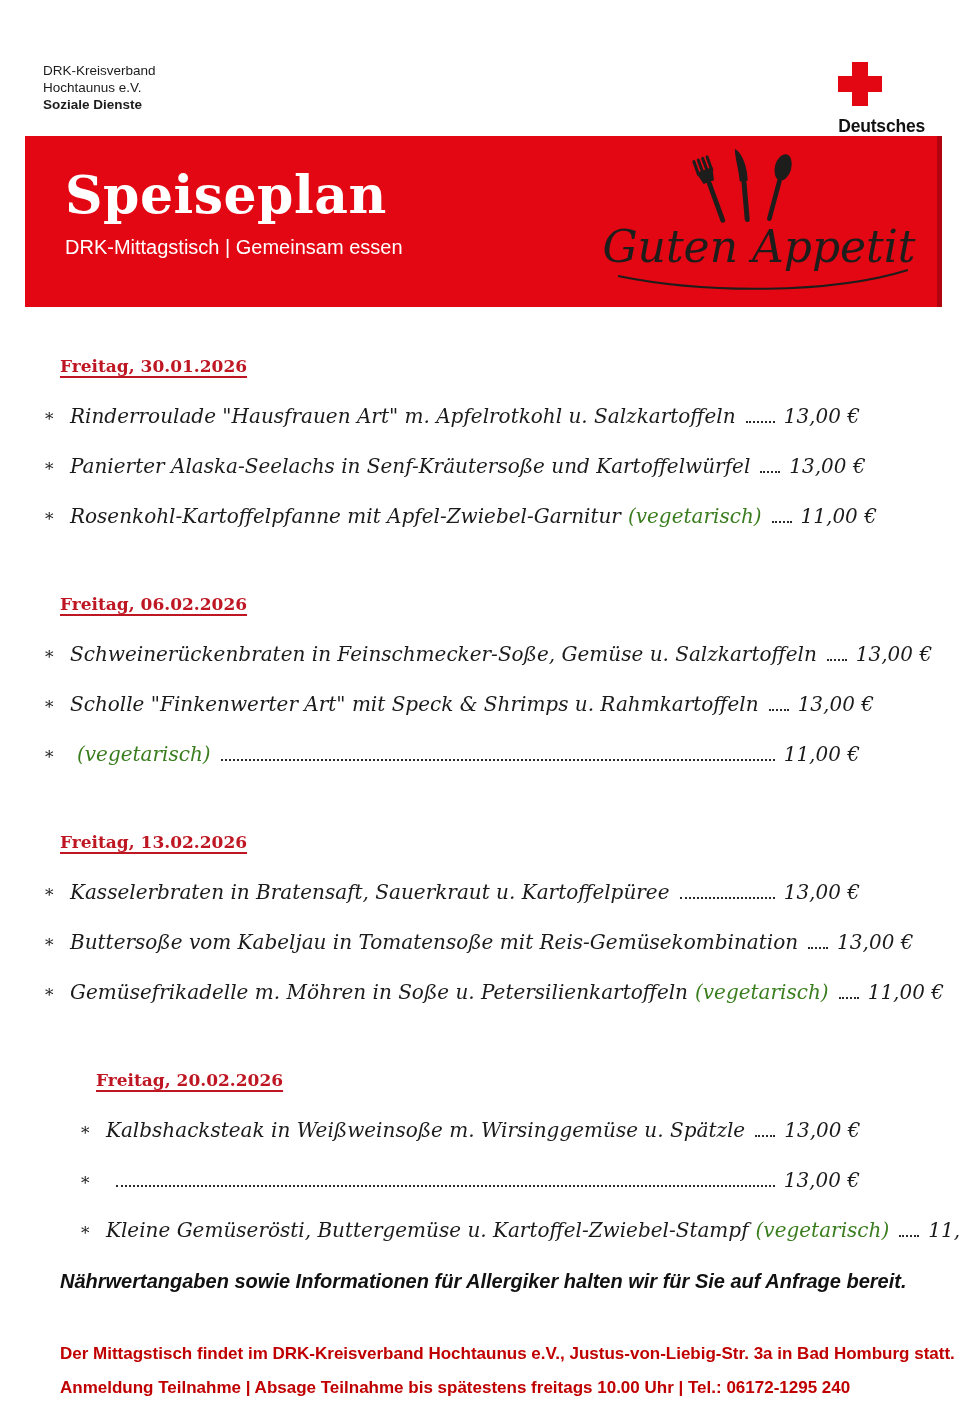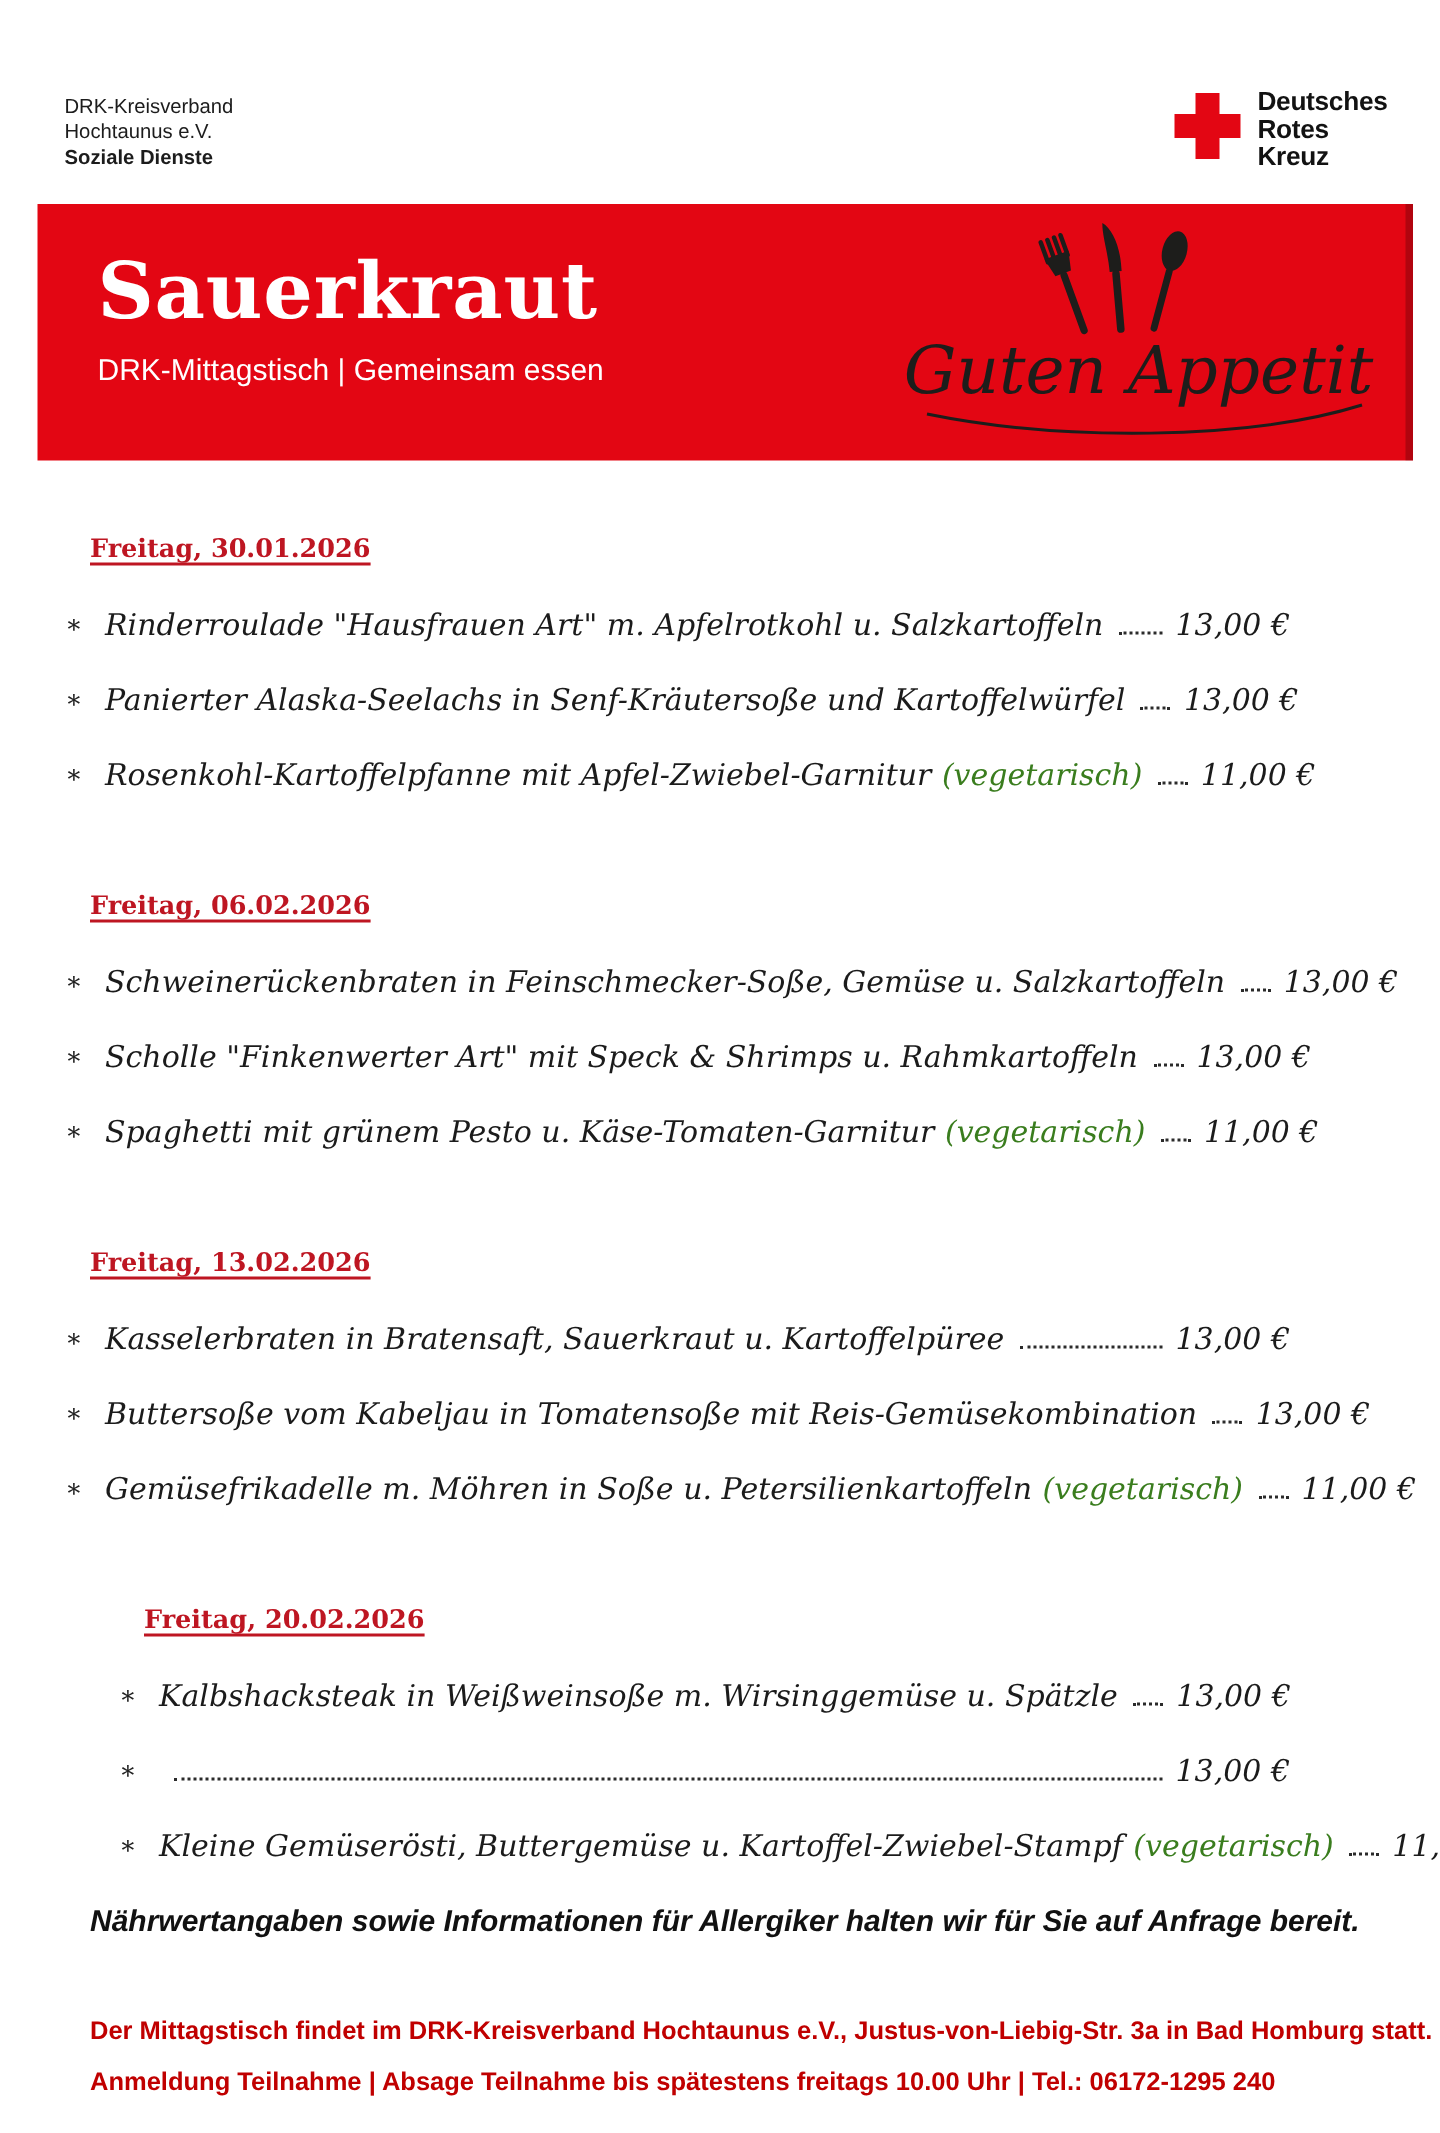--- a/index.html
+++ b/index.html
@@ -13,21 +13,21 @@
   }
 
   
   .letterhead {
     display: flex; justify-content: space-between; align-items: flex-start;
     padding: 62px 35px 0 43px;
     height: 136px;
   }
   .org-block { font-size: 13.5px; line-height: 17px; color: #1c1c1c; }
   .org-block .bold { font-weight: bold; }
-  .drk-logo { display: flex; align-items: flex-start; gap: 11px; margin-top: -4px; }
+  .drk-logo { display: flex; align-items: flex-start; gap: 11px; margin-top: -4px; flex-direction: column; }
   .cross { position: relative; width: 44px; height: 44px; margin-top: 4px; }
   .cross .v { position: absolute; left: 14px; top: 0; width: 16px; height: 44px; background: var(--accent); }
   .cross .h { position: absolute; left: 0; top: 14px; width: 44px; height: 16px; background: var(--accent); }
   .logo-text { font-weight: bold; font-size: 17.5px; line-height: 18.5px; letter-spacing: -0.2px; color: #121212; }
 
   
   .banner {
     position: relative;
     margin-left: 25px;
     width: 917px; height: 171px;
@@ -116,21 +116,21 @@
     </div>
     <div class="logo-text">
       <div>Deutsches</div>
       <div>Rotes</div>
       <div>Kreuz</div>
     </div>
   </div>
 </div>
 
 <div class="banner">
-  <div class="banner-title">Sauerkraut</div>
+  <div class="banner-title">Speiseplan</div>
   <div class="banner-subtitle">DRK-Mittagstisch | Gemeinsam essen</div>
 
   <svg class="script-art" viewBox="0 0 330 158" xmlns="http://www.w3.org/2000/svg">
     <g fill="#1d1d1b">
 
       <g transform="translate(118,10) rotate(-20 8 66)">
         <rect x="0" y="0" width="3" height="17" rx="1.5"></rect>
         <rect x="4.7" y="0" width="3" height="17" rx="1.5"></rect>
         <rect x="9.4" y="0" width="3" height="17" rx="1.5"></rect>
         <rect x="14" y="0" width="3" height="17" rx="1.5"></rect>
@@ -197,21 +197,20 @@
   <div class="menu-item">
     <span class="item-bullet">*</span>
     <span class="item-text">Scholle "Finkenwerter Art" mit Speck &amp; Shrimps u. Rahmkartoffeln</span>
 
     <span class="leader"></span>
     <span class="item-price">13,00 €</span>
   </div>
 
   <div class="menu-item">
     <span class="item-bullet">*</span>
-    <span class="item-text">Spaghetti mit grünem Pesto u. Käse-Tomaten-Garnitur</span>
     <span class="veg">(vegetarisch)</span>
     <span class="leader"></span>
     <span class="item-price">11,00 €</span>
   </div>
 </div>
   </div>
 
   <div class="section">
     <div class="section-date">Freitag, 13.02.2026</div>
     <div>

